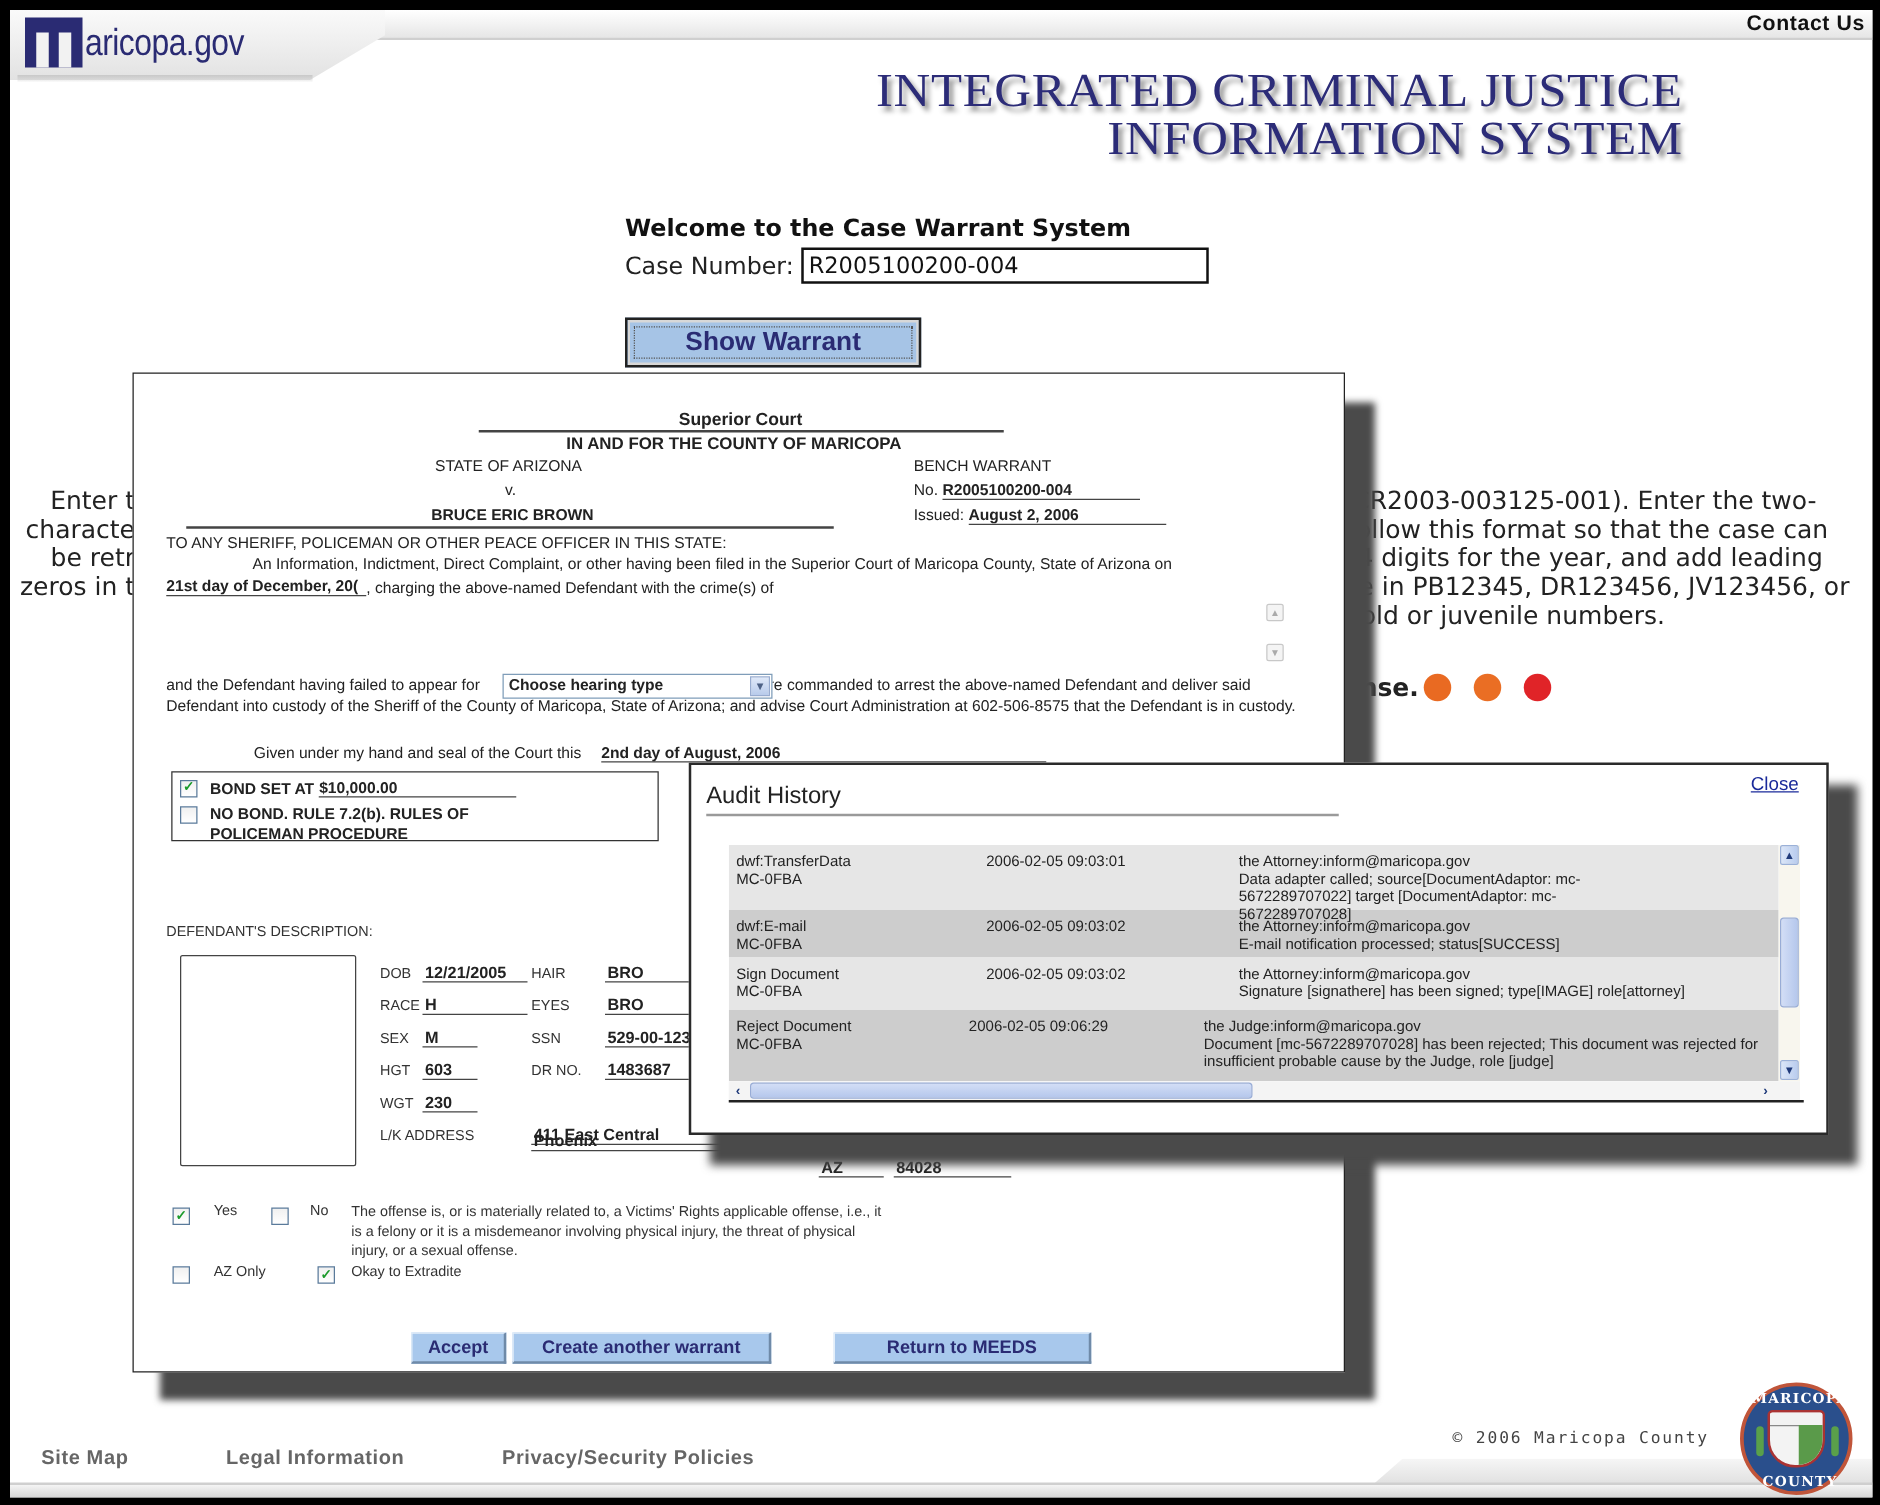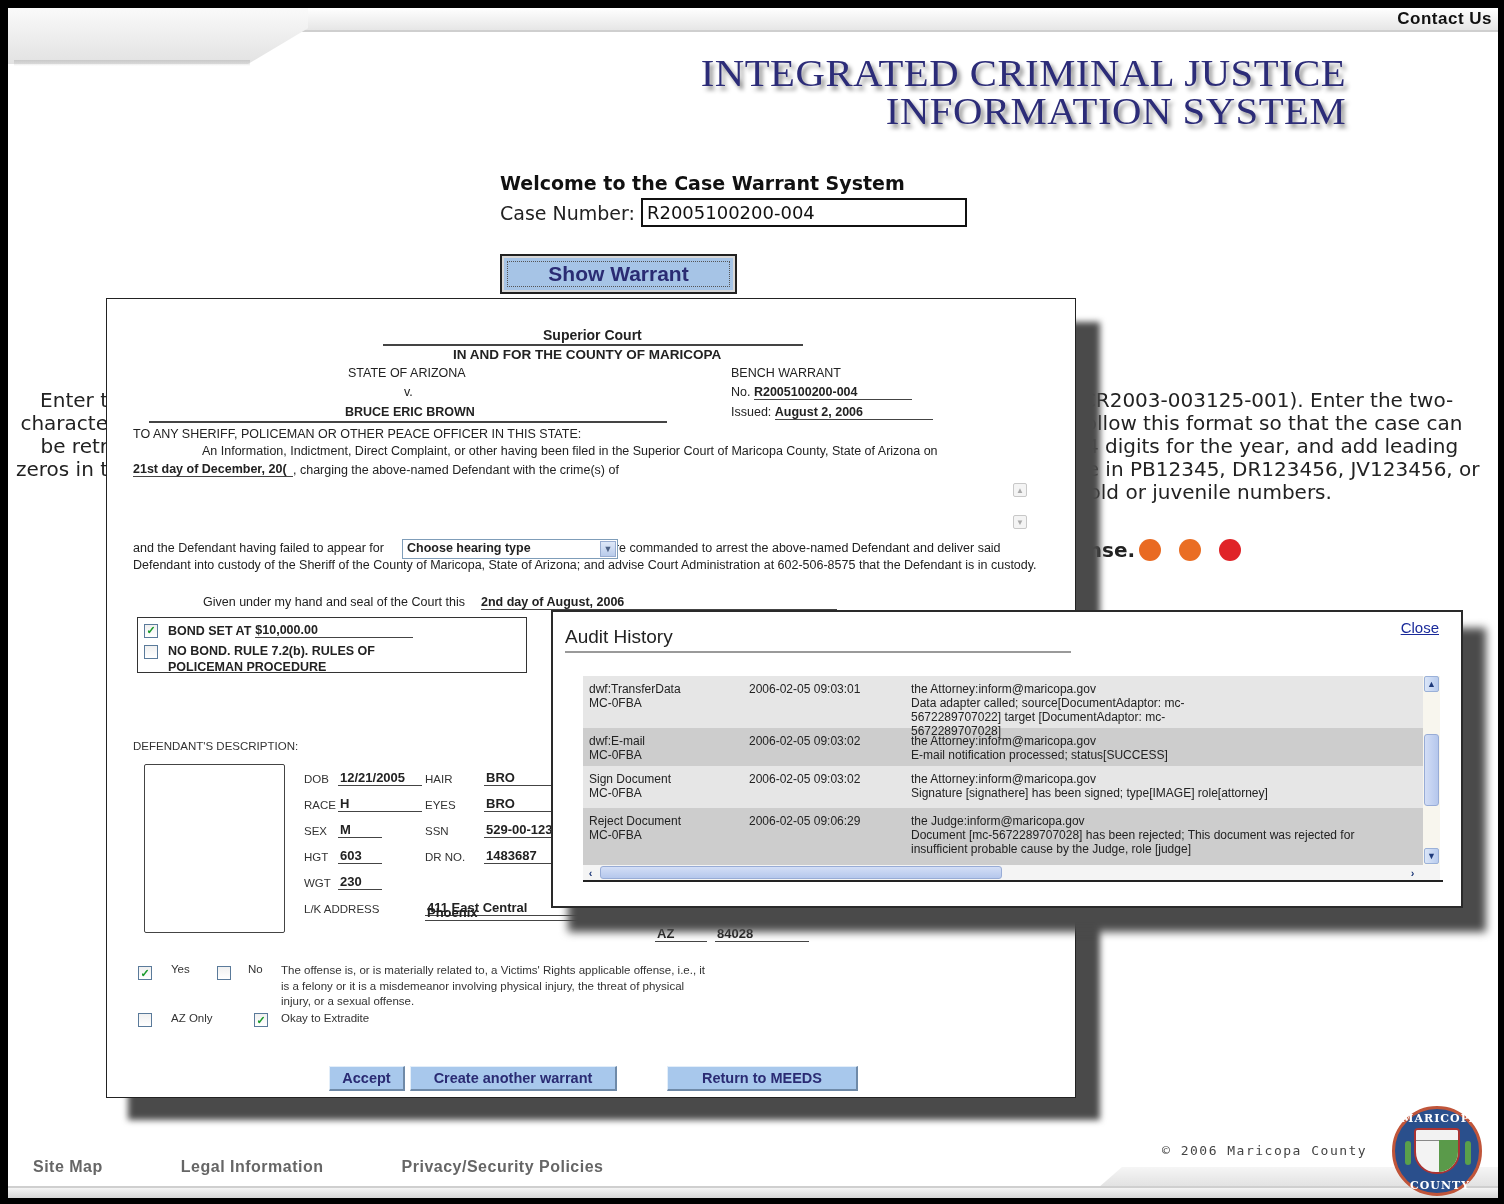--- a/index.html
+++ b/index.html
@@ -72,21 +72,21 @@
 
   .action-btn { position: absolute; top: 767px; height: 25px; background: #a8c8ec; border-right: 2px solid #6f8aa8; border-bottom: 2px solid #6f8aa8; border-left: 1px solid #e3eef9; border-top: 1px solid #e3eef9; font-family: "Liberation Sans", sans-serif; font-weight: bold; font-size: 14.5px; color: #2a2b73; display: flex; align-items: center; justify-content: center; }
 
   
   .audit-shadow { position: absolute; left: 560px; top: 620px; width: 918px; height: 304px; background: #4a4a4a; filter: blur(4px); }
   .audit { position: absolute; left: 543px; top: 602px; width: 912px; height: 298px; background: #fff; border: 2px solid #2a2a2a; font-family: "Liberation Sans", sans-serif; color: #222; }
   .audit-title { position: absolute; left: 12px; top: 14px; font-size: 19px; color: #222; }
   .audit-rule { position: absolute; left: 12px; top: 39px; width: 506px; height: 2px; background: #9a9a9a; }
   .audit-close { position: absolute; right: 22px; top: 7px; font-size: 15px; color: #1a2a9a; text-decoration: underline; }
   .audit-grid { position: absolute; left: 30px; top: 64px; width: 840px; height: 189px; overflow: hidden; }
-  .a-row { display: flex; font-size: 12px; line-height: 14px; padding: 6px 0 5px 6px; }
+  .a-row { display: flex; font-size: 12px; line-height: 14px; padding: 6px 0 5px 6px; gap: 40px; }
   .a-row:nth-child(odd) { background: #e6e6e6; }
   .a-row:nth-child(even) { background: #cdcdcd; }
   .a-c1 { width: 160px; }
   .a-c2 { width: 162px; }
   .a-c3 { flex: 1; }
   .vscroll { position: absolute; left: 870px; top: 64px; width: 17px; height: 189px; background: #f8f6ee; }
   .sb-btn { position: absolute; left: 1px; width: 15px; height: 16px; background: linear-gradient(90deg,#dbe6f8,#b9ccee); border: 1px solid #9bb1d8; border-radius: 2px; color: #1f3a7a; font-size: 9px; font-weight: bold; display: flex; align-items: center; justify-content: center; }
   .sb-thumb { position: absolute; left: 1px; top: 58px; width: 15px; height: 72px; background: linear-gradient(90deg,#d3def6,#b5c7ec); border: 1px solid #98acd6; border-radius: 3px; }
   .hscroll { position: absolute; left: 30px; top: 253px; width: 857px; height: 15px; background: #f4f4f4; }
   .hsb-thumb { position: absolute; left: 17px; top: 1px; width: 402px; height: 13px; background: linear-gradient(#d3def6,#b5c7ec); border: 1px solid #98acd6; border-radius: 3px; }
@@ -108,20 +108,24 @@
   .cactus { position: absolute; top: 32px; width: 6px; height: 24px; background: #5aa04a; border-radius: 3px; }
 </style>
 </head>
 <body>
 
 <div class="frame">
 
   <div class="topbar"></div>
   <div class="logo-tab"></div>
   <div class="logo-tab-shadow"></div>
+  <div class="logo">
+    <div class="logo-m"></div>
+    <span class="logo-text">aricopa.gov</span>
+  </div>
   <a class="contact">Contact Us</a>
 
   <div class="system-title">
     <div>INTEGRATED CRIMINAL JUSTICE</div>
     <div>INFORMATION SYSTEM</div>
   </div>
 
   <div class="welcome">
     <h1>Welcome to the Case Warrant System</h1>
     <div class="case-row">
@@ -237,21 +241,21 @@
     <span class="cb w-abs" style="left:110px;top:667px;"></span>
     <div class="w-abs desc-label" style="left:141px;top:664px;">No</div>
     <div class="w-abs desc-label" style="left:174px;top:664px;width:430px;white-space:normal;line-height:15.5px;">The offense is, or is materially related to, a Victims' Rights applicable offense, i.e., it is a felony or it is a misdemeanor involving physical injury, the threat of physical injury, or a sexual offense.</div>
     <span class="cb w-abs" style="left:31px;top:714px;"></span>
     <div class="w-abs desc-label" style="left:64px;top:713px;">AZ Only</div>
     <span class="cb w-abs" style="left:147px;top:714px;">✓</span>
     <div class="w-abs desc-label" style="left:174px;top:713px;">Okay to Extradite</div>
 
     <button class="action-btn" style="left:222px;width:76px;">Accept</button>
     <button class="action-btn" style="left:303px;width:207px;">Create another warrant</button>
-    <button class="action-btn" style="left:560px;width:191px;">Return to MEEDS</button>
+    <button class="action-btn" style="left:560px;width:206px;">Return to MEEDS</button>
   </div>
 
   <div class="audit-shadow"></div>
   <div class="audit">
     <div class="audit-title">Audit History</div>
     <div class="audit-rule"></div>
     <a class="audit-close">Close</a>
     <div class="audit-grid">
       <div class="a-row" style="padding-top:6px;height:52px;">
         <div class="a-c1">

